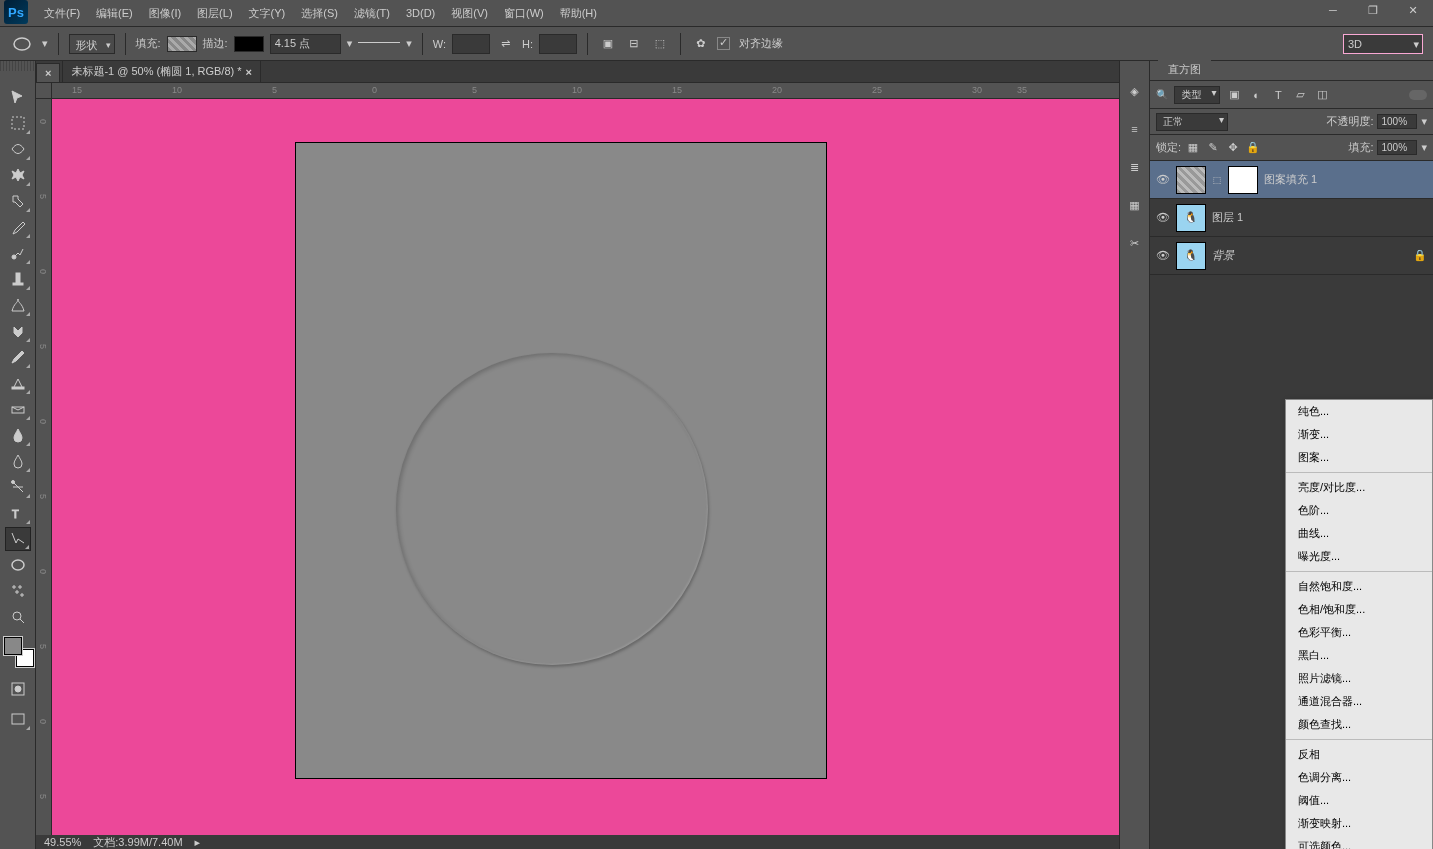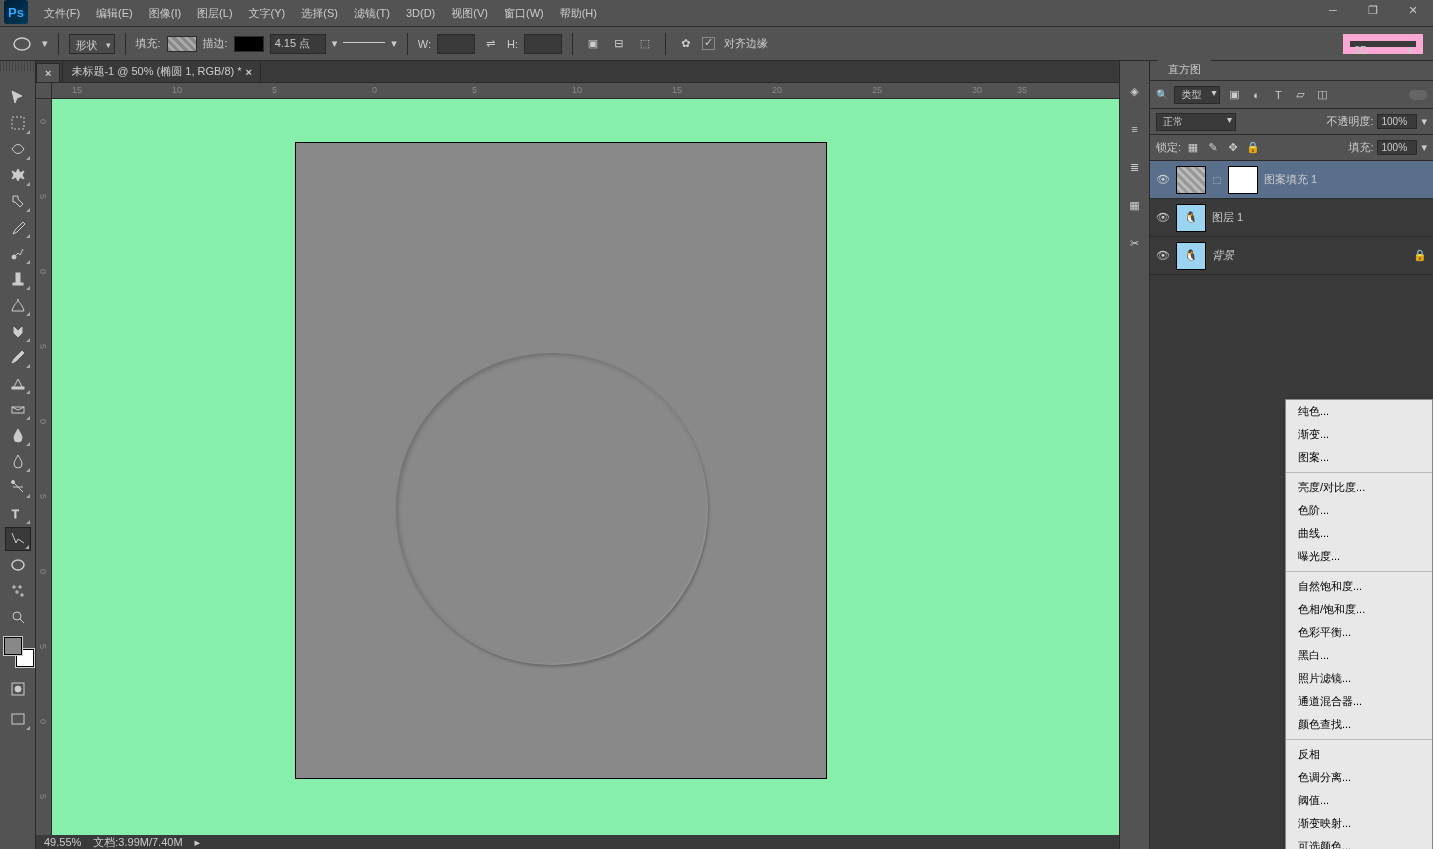--- a/index.html
+++ b/index.html
@@ -16,27 +16,27 @@
 .opt-dd::after{content:"▾";position:absolute;right:3px;top:2px;font-size:9px}
 .opt-label{color:#ccc}
 .swatch{width:30px;height:16px;border:1px solid #2a2a2a;display:inline-block;vertical-align:middle}
 .fill-sw{background:repeating-linear-gradient(45deg,#888,#888 3px,#aaa 3px,#aaa 6px)}
 .stroke-sw{background:#000}
 .opt-input{background:#3a3a3a;border:1px solid #2a2a2a;width:48px;height:20px;color:#ccc;padding:0 4px;text-align:left}
 .opt-icon{width:20px;height:20px;display:flex;align-items:center;justify-content:center;cursor:pointer}
 .divider{width:1px;height:22px;background:#2a2a2a;margin:0 4px}
 .chk{width:13px;height:13px;border:1px solid #888;display:inline-block;vertical-align:middle;margin-right:3px;position:relative}
 .chk.on::after{content:"✓";position:absolute;left:1px;top:-2px;color:#ccc}
-.right-dd{position:absolute;right:10px;background:#3a3a3a;border:7px solid #f9a8d4;width:80px;height:20px;padding:0 4px;line-height:18px}
+.right-dd{position:absolute;right:10px;background:#3a3a3a;border:1px solid #f9a8d4;width:80px;height:20px;padding:0 4px;line-height:18px}
 .right-dd::after{content:"▾";position:absolute;right:3px}
 .tabbar{height:22px;background:#3a3a3a;display:flex;align-items:flex-end;margin-left:36px;border-bottom:1px solid #2a2a2a}
 .doctab{background:#535353;padding:3px 8px;border:1px solid #2a2a2a;border-bottom:none;margin-right:2px;font-size:10px;display:flex;align-items:center;gap:4px}
 .doctab.inactive{background:#3a3a3a}
 .doctab .close{cursor:pointer;font-weight:bold}
-.workspace{position:absolute;left:36px;top:83px;right:314px;bottom:14px;background:#86efac;overflow:hidden}
+.workspace{position:absolute;left:36px;top:83px;right:314px;bottom:14px;background:#ec4899;overflow:hidden}
 .ruler-h{position:absolute;left:16px;top:0;right:0;height:16px;background:#535353;border-bottom:1px solid #2a2a2a}
 .ruler-v{position:absolute;left:0;top:16px;bottom:0;width:16px;background:#535353;border-right:1px solid #2a2a2a}
 .ruler-corner{position:absolute;left:0;top:0;width:16px;height:16px;background:#535353;border-right:1px solid #2a2a2a;border-bottom:1px solid #2a2a2a}
 .ruler-h .num{position:absolute;top:2px;font-size:9px;color:#888}
 .ruler-v .num{position:absolute;left:2px;font-size:9px;color:#888;writing-mode:vertical-lr}
 .canvas{position:absolute;left:260px;top:60px;width:530px;height:635px;background:#898989;box-shadow:0 0 0 1px #000}
 .circle{position:absolute;left:100px;top:210px;width:312px;height:312px;border-radius:50%;background:#898989;box-shadow:inset 2px 2px 4px rgba(0,0,0,0.2),inset -1px -1px 2px rgba(255,255,255,0.15),1px 2px 3px rgba(0,0,0,0.25)}
 .toolbox{position:absolute;left:0;top:61px;width:36px;background:#535353;border-right:1px solid #2a2a2a;bottom:0;padding-top:24px}
 .toolbox .grip{position:absolute;top:0;left:0;right:0;height:10px;background:repeating-linear-gradient(90deg,#444,#444 1px,#535353 1px,#535353 3px)}
 .tool{width:26px;height:24px;margin:0 auto 2px;display:flex;align-items:center;justify-content:center;cursor:pointer;position:relative}
@@ -109,21 +109,21 @@
       </svg>
     </div>
   <span>▾</span>
   <div class="divider"></div>
   <div class="opt-dd">形状</div>
   <div class="divider"></div>
   <span class="opt-label">填充:</span>
   <span class="swatch fill-sw"></span>
   <span class="opt-label">描边:</span>
   <span class="swatch stroke-sw"></span>
-  <input class="opt-input" style="width: 56px;" value="4.15 点">
+  <input class="opt-input" style="width: 71px;" value="4.15 点">
   <span>▾</span>
   <div style="width:42px;height:12px;border-top:1px solid #ccc;margin-top:8px"></div>
     <span>▾</span>
   <div class="divider"></div>
   <span class="opt-label">W:</span>
   <input class="opt-input" style="width: 38px;">
   <span class="opt-icon">⇌</span>
   <span class="opt-label">H:</span>
   <input class="opt-input" style="width: 38px;">
   <div class="divider"></div>
@@ -348,21 +348,21 @@
       <div class="small-dd">类型</div>
       <div class="filter-ic">▣</div>
       <div class="filter-ic">◐</div>
       <div class="filter-ic">T</div>
       <div class="filter-ic">▱</div>
       <div class="filter-ic">◫</div>
       <div style="margin-left:auto;width:18px;height:10px;background:#666;border-radius:5px"></div>
     </div>
     <div class="layerbar2">
       <div class="left">
-        <div class="small-dd" style="width:80px">正常</div>
+        <div class="small-dd" style="width:72px">正常</div>
       </div>
       <div class="right">
         <span>不透明度:</span>
         <input class="pct-input" value="100%" style="">
           <span>▾</span>
       </div>
     </div>
     <div class="layerbar2">
       <div class="left">
         <span>锁定:</span>

